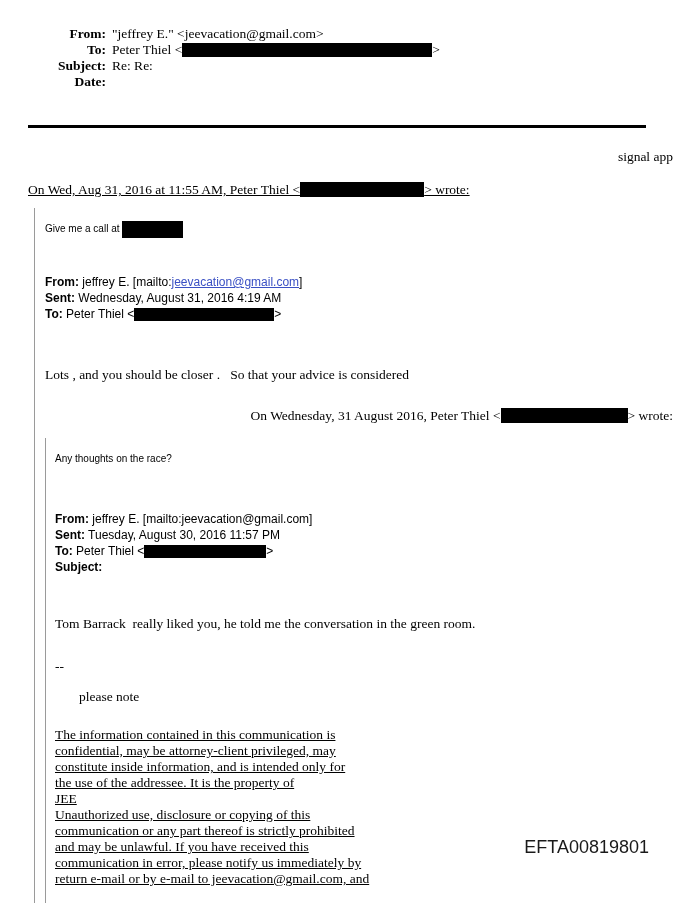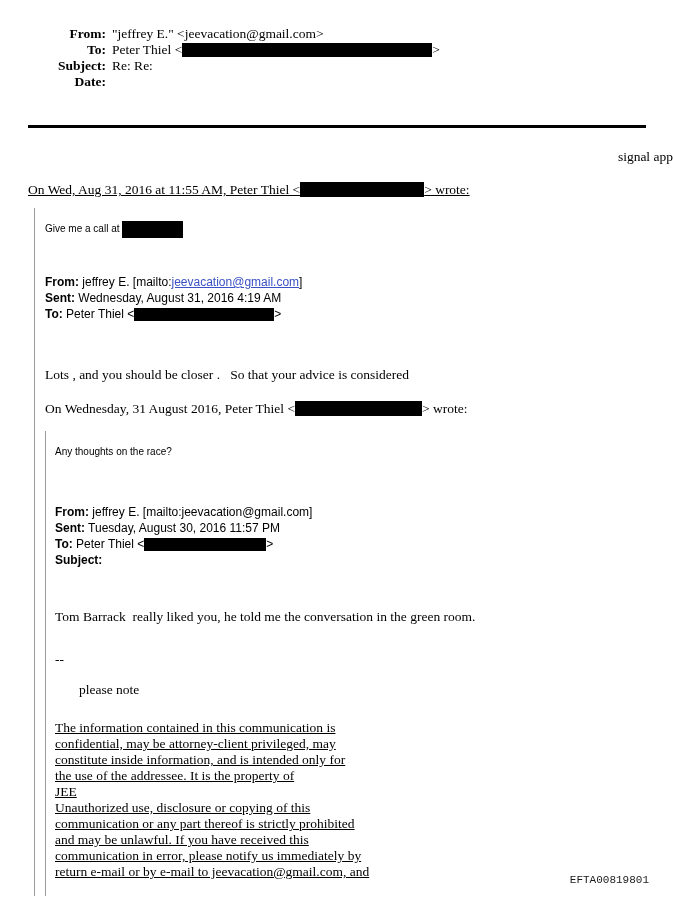--- a/index.html
+++ b/index.html
@@ -32,38 +32,38 @@
   }
 
   .sans { font-family:"Liberation Sans", sans-serif; font-size:10px; line-height:16px; }
   .mailhdr { font-family:"Liberation Sans", sans-serif; font-size:12px; line-height:16px; }
   .mailhdr .mlabel { font-weight:bold; }
   .mh1 { margin-top:36px; }
   .mh2 { margin-top:44px; }
   a.maillink { color:#3a50c4; text-decoration:underline; }
 
   .lots { margin-top:44px; }
-  .attr2 { margin-top:17px; }
+  .attr2 { margin-top:24px;text-align:right; }
   .tom { margin-top:40px; }
   .dashes { margin-top:26px; }
   .pnote { margin-top:13px; padding-left:24px; }
   .disclaimer { margin-top:22px; max-width:360px; line-height:16px;text-decoration:underline; }
 
   
   .redact { display:inline-block; background:#000; vertical-align:text-bottom; }
   .r-hdr   { width:250px; height:14px; }
   .r-attr1 { width:124px; height:15px; }
   .r-give  { width:61px;  height:17px; vertical-align:middle; }
   .r-to1   { width:140px; height:13px; }
   .r-attr2 { width:127px; height:15px; }
   .r-to2   { width:122px; height:13px; }
 
   .bates {
-    position:absolute; top:874px; right:24px;
-    font-family:Liberation Mono, monospace; font-size:11px; color:#1a1a1a;
+    position:absolute; top:837px; right:24px;
+    font-family:Liberation Sans, sans-serif; font-size:18px; color:#1a1a1a;
   }
 </style>
 </head>
 <body>
 
 <div class="page">
 
   <div class="hdr">
     <div class="hrow">
       <span class="hlabel">From:</span>

